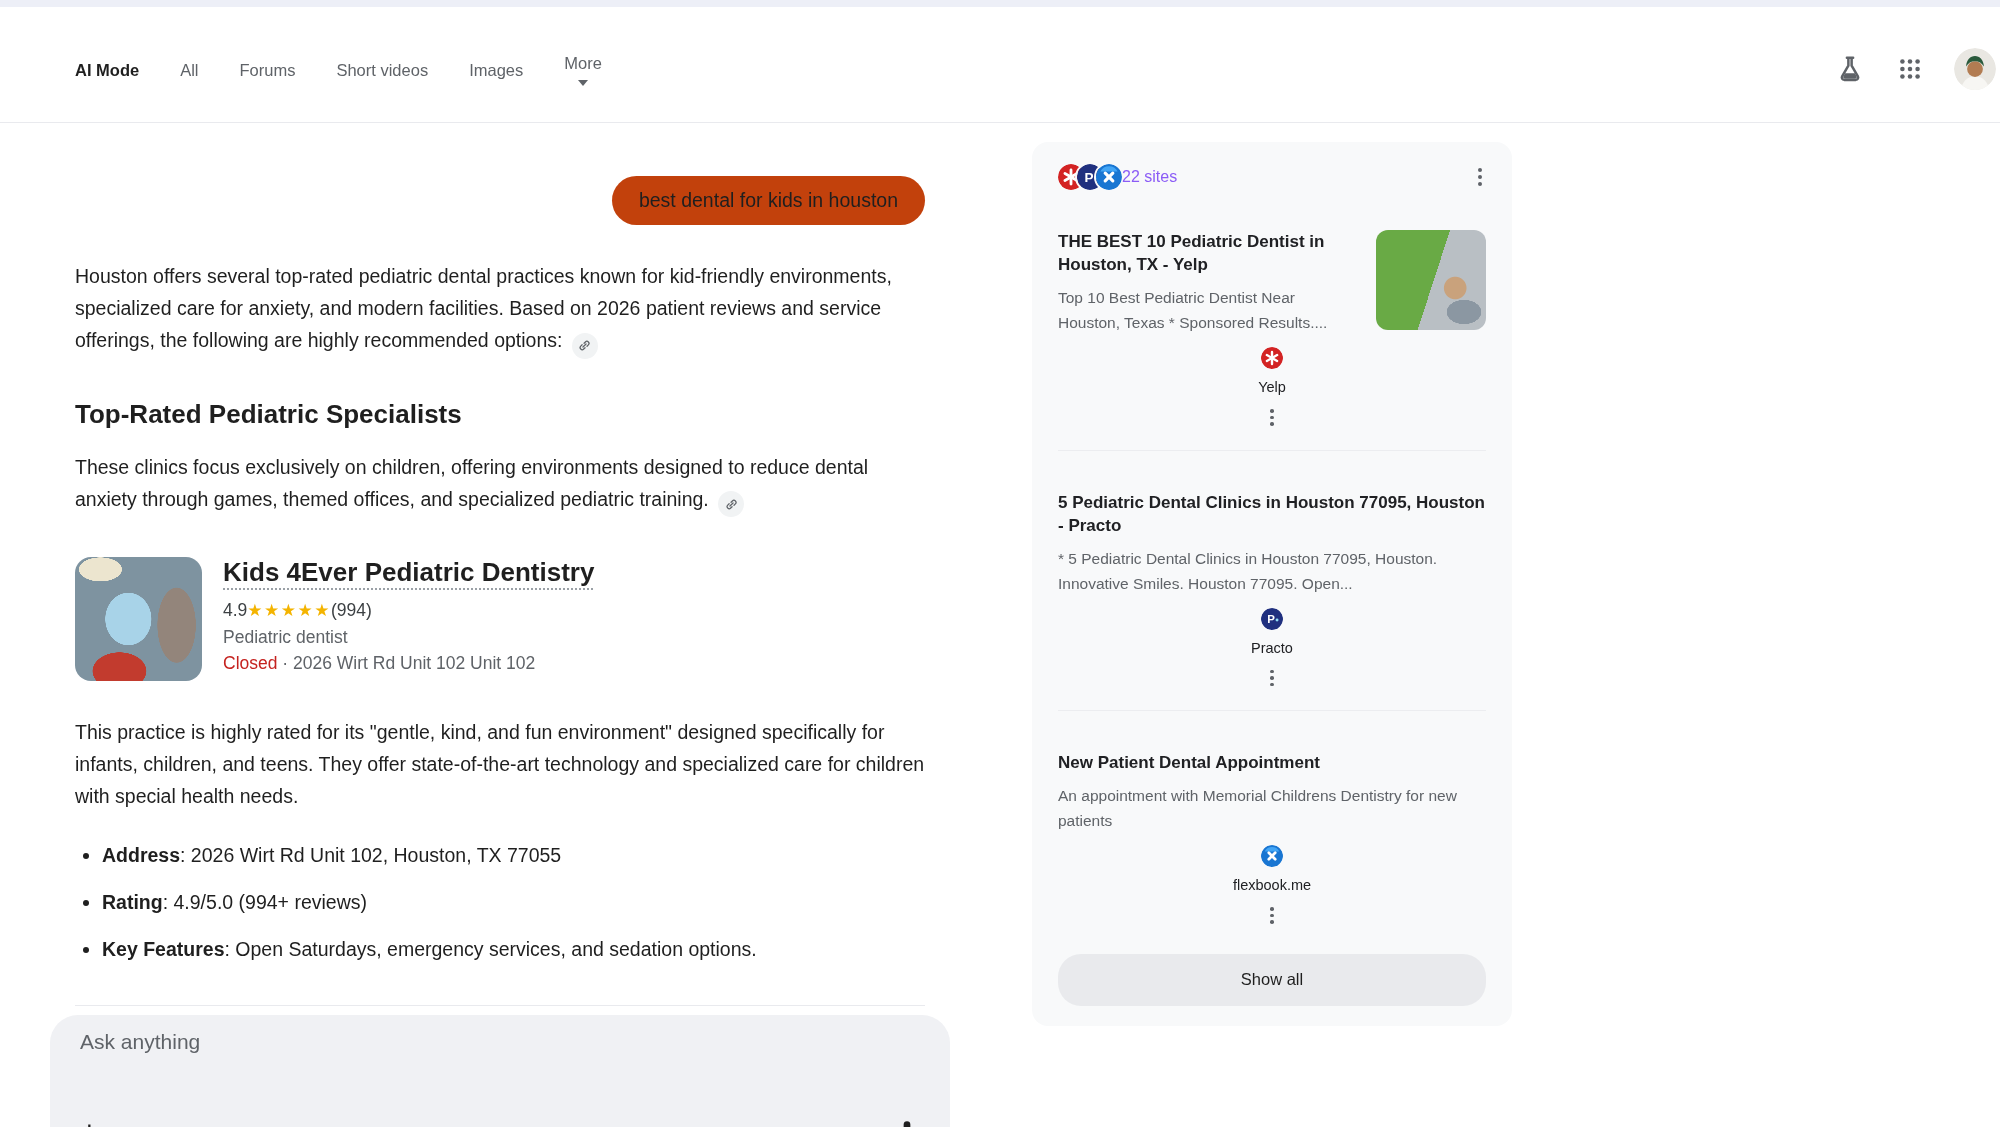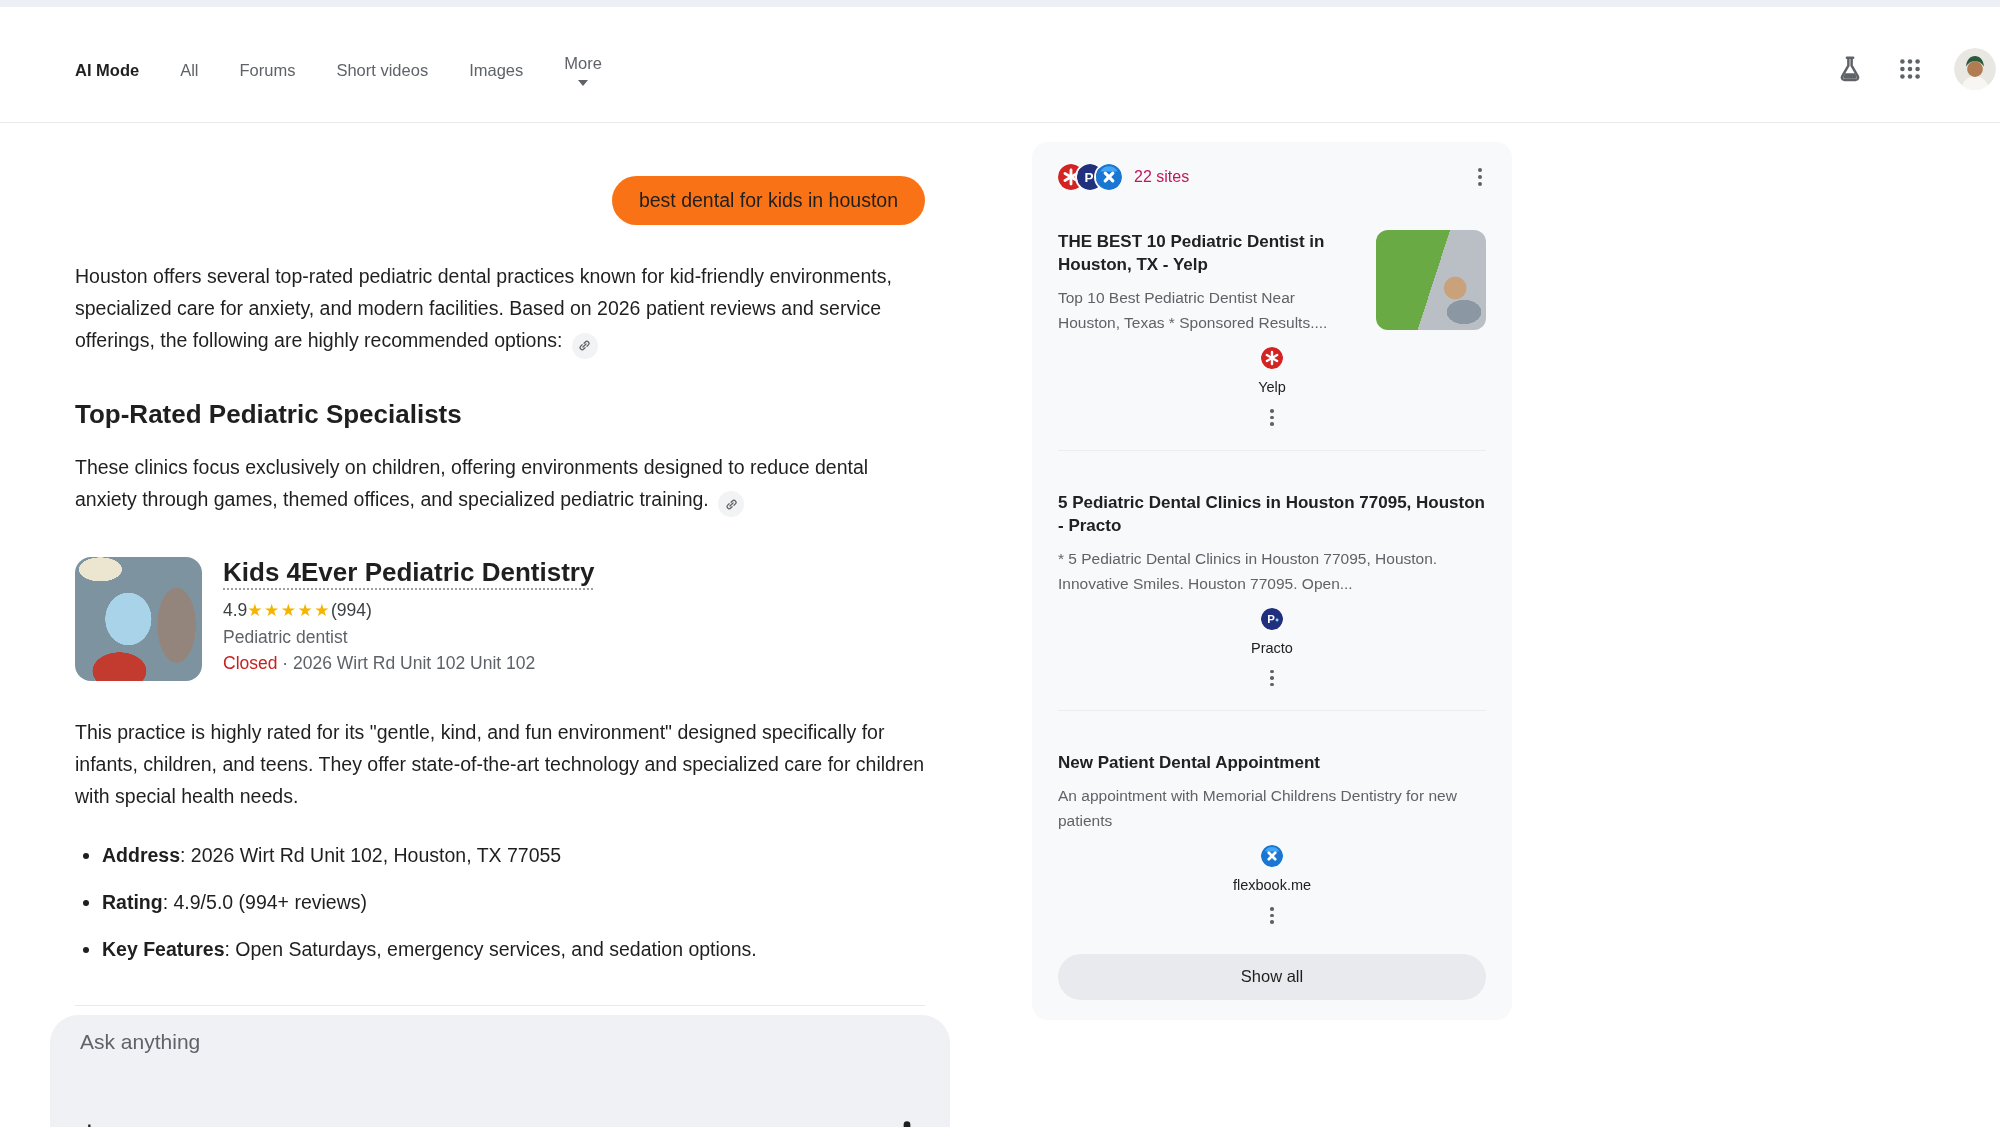--- a/index.html
+++ b/index.html
@@ -16,21 +16,21 @@
   .nav-more { display:flex; align-items:center; gap:7px;flex-direction:column; }
   .caret { width:0; height:0; border-left:5px solid transparent; border-right:5px solid transparent; border-top:6px solid #5f6368; display:inline-block; }
   .header-right { position:absolute; top:48px; right:4px; display:flex; align-items:center; gap:28px; }
   .hr-icon { width:32px; height:32px; display:flex; align-items:center; justify-content:center; cursor:pointer; }
   .avatar { width:42px; height:42px; border-radius:50%; overflow:hidden; cursor:pointer; }
   .header-divider { position:absolute; top:122px; left:0; width:100%; height:1px; background:#e9eaee; }
 
   
   .main-col { position:absolute; left:75px; top:122px; width:850px; }
   .query-row { display:flex; justify-content:flex-end; margin-top:54px; }
-  .query-pill { background:#f97316; border-radius:26px; padding:13px 27px; font-size:19.5px; color:#1f1f1f; }
+  .query-pill { background:#c2410c; border-radius:26px; padding:13px 27px; font-size:19.5px; color:#1f1f1f; }
   .body-text { margin-top:35px; font-size:19.5px; line-height:32px; color:#1f1f1f; }
   .cite-chip { display:inline-flex; width:26px; height:26px; border-radius:50%; background:#f1f3f4; align-items:center; justify-content:center; vertical-align:-6px; margin-left:4px; cursor:pointer; }
   .section-heading { margin-top:40px; font-size:26px; font-weight:700; color:#1f1f1f; }
   .section-intro { margin-top:21px; font-size:19.5px; line-height:32px; }
 
   .place-card { margin-top:40px; display:flex; gap:21px; }
   .place-thumb {
     width:127px; height:124px; border-radius:16px; flex:none; cursor:pointer;
     background-color:#7e93a0;
     background-image:
@@ -56,21 +56,21 @@
   .composer-bottom { position:absolute; left:30px; right:30px; bottom:22px; display:flex; justify-content:space-between; align-items:center; }
   .plus-btn { font-size:32px; font-weight:300; color:#1f1f1f; line-height:26px; cursor:pointer; }
   .mic-btn { cursor:pointer; display:flex; }
 
   
   .sidebar { position:absolute; left:1032px; top:142px; width:480px; background:#f8f9fa; border-radius:16px; padding:22px 26px 20px 26px; }
   .sb-header { display:flex; align-items:center; }
   .favicon-stack { display:flex; }
   .favicon { width:26px; height:26px; border-radius:50%; box-shadow:0 0 0 2px #f8f9fa; }
   .favicon + .favicon { margin-left:-7px; }
-  .sites-label { margin-left:12px; font-size:16px; color:#be185d; }
+  .sites-label { font-size:16px; color:#8b5cf6; }
   .sb-spacer { flex:1; }
   .kebab { display:flex; flex-direction:column; gap:3px; padding:4px; cursor:pointer; }
   .kebab span { width:4px; height:4px; border-radius:50%; background:#5f6368; }
   .kebab.small span { width:3.5px; height:3.5px; background:#5f6368; }
 
   .sb-card { margin-top:40px; cursor:pointer; }
   .sb-card-row { display:flex; gap:16px; }
   .sb-card-text { flex:1; min-width:0; }
   .sb-title { font-size:17px; font-weight:700; line-height:23px; color:#202124; }
   .sb-snippet { margin-top:9px; font-size:15.5px; line-height:25px; color:#5f6368; }
@@ -79,21 +79,21 @@
   .sb-source-label { font-size:14.5px; color:#202124; }
   .card-thumb {
     width:110px; height:100px; border-radius:12px; flex:none;
     background-color:#c3c8cc;
     background-image:
       radial-gradient(circle at 72% 58%, #c9a27c 0 11%, transparent 12%),
       radial-gradient(ellipse 26% 20% at 80% 82%, #8b97a2 0 60%, transparent 61%),
       linear-gradient(108deg, #69aa45 0 52%, #b9bfc4 52%);
   }
   .sb-divider { margin-top:20px; height:1px; background:#ecedf0; }
-  .show-all-btn { margin-top:26px; height:46px; border-radius:23px; background:#e9eaed; display:flex; align-items:center; justify-content:center; font-size:16.5px; color:#1f1f1f; cursor:pointer; }
+  .show-all-btn { margin-top:26px; height:52px; border-radius:23px; background:#e9eaed; display:flex; align-items:center; justify-content:center; font-size:16.5px; color:#1f1f1f; cursor:pointer; }
 </style>
 </head>
 <body>
 
 <div class="top-strip"></div>
 
 <nav class="nav">
   <span class="nav-item active">AI Mode</span>
   <span class="nav-item">All</span>
   <span class="nav-item">Forums</span>

